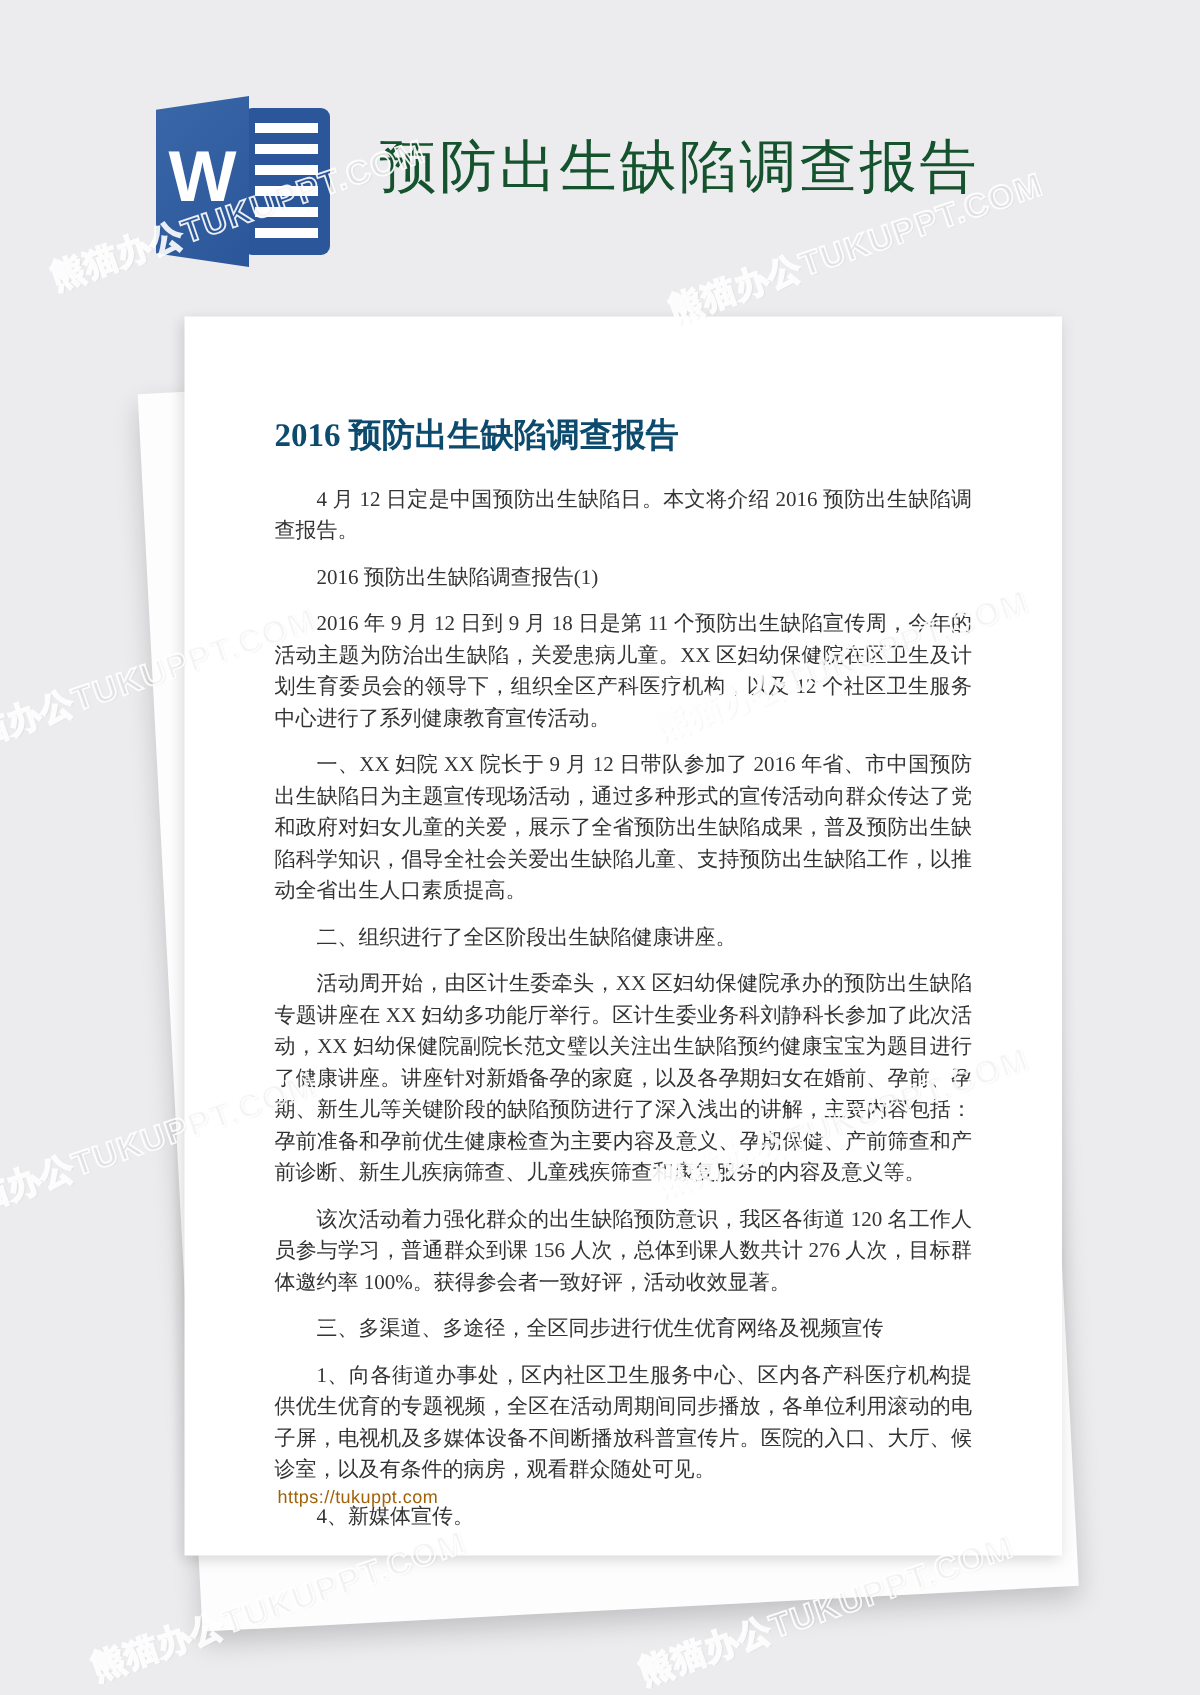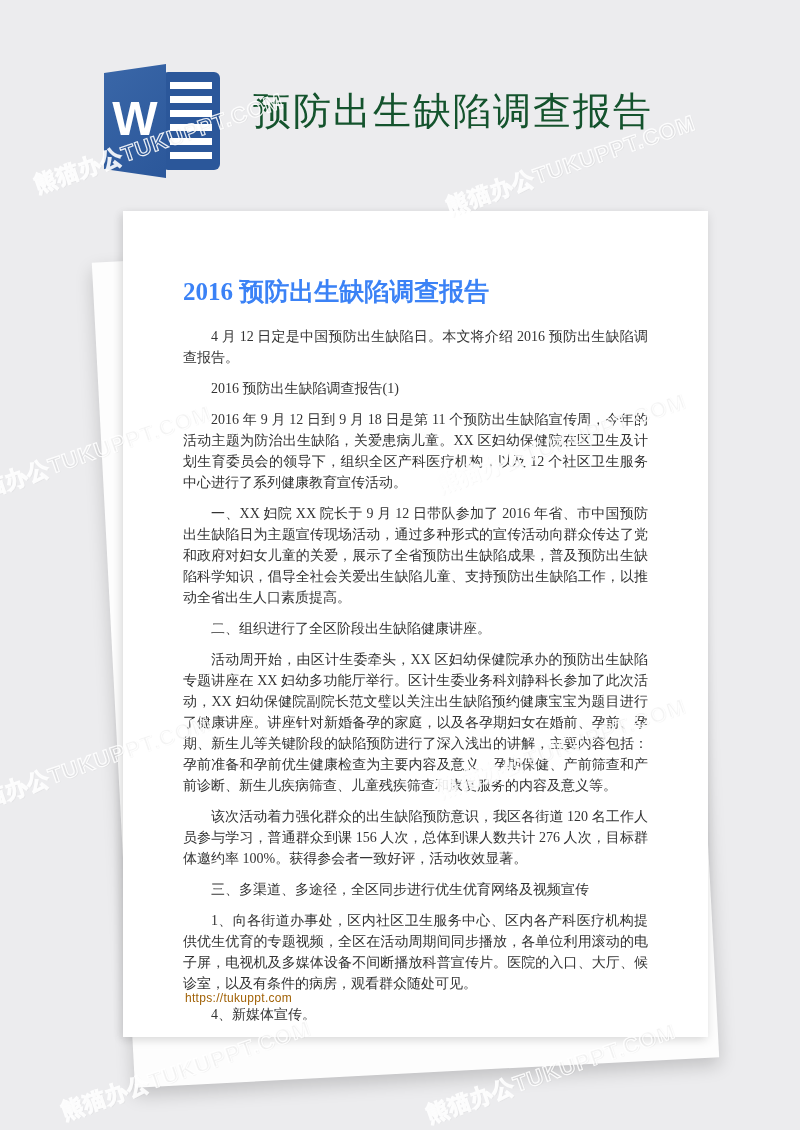--- a/index.html
+++ b/index.html
@@ -42,21 +42,21 @@
     box-shadow:0 8px 18px rgba(0,0,0,0.18);
   }
   .doc-page {
     position:absolute; left:123px; top:211px; width:585px; height:826px;
     background:#ffffff; box-sizing:border-box;
     padding:56px 60px 0 60px; overflow:hidden;
     box-shadow:0 3px 10px rgba(0,0,0,0.10), -4px 2px 8px rgba(0,0,0,0.06);
     font-family:"Liberation Serif","DejaVu Serif",serif; color:#333333;
   }
   .doc-title {
-    font-size:25px; font-weight:bold; color:#3b82f6;
+    font-size:22px; font-weight:bold; color:#0c4a6e;
     margin:8px 0 18px 0;
   }
   .doc-page p {
     font-size:14px; line-height:21px; margin:0 0 10px 0;
     text-indent:2em; text-align:justify; color:#333333;
   }
   .doc-url {
     position:absolute; left:62px; bottom:32px;
     font-size:12px; color:#a16207; letter-spacing:0.3px;
     font-family:"Liberation Sans", sans-serif;

